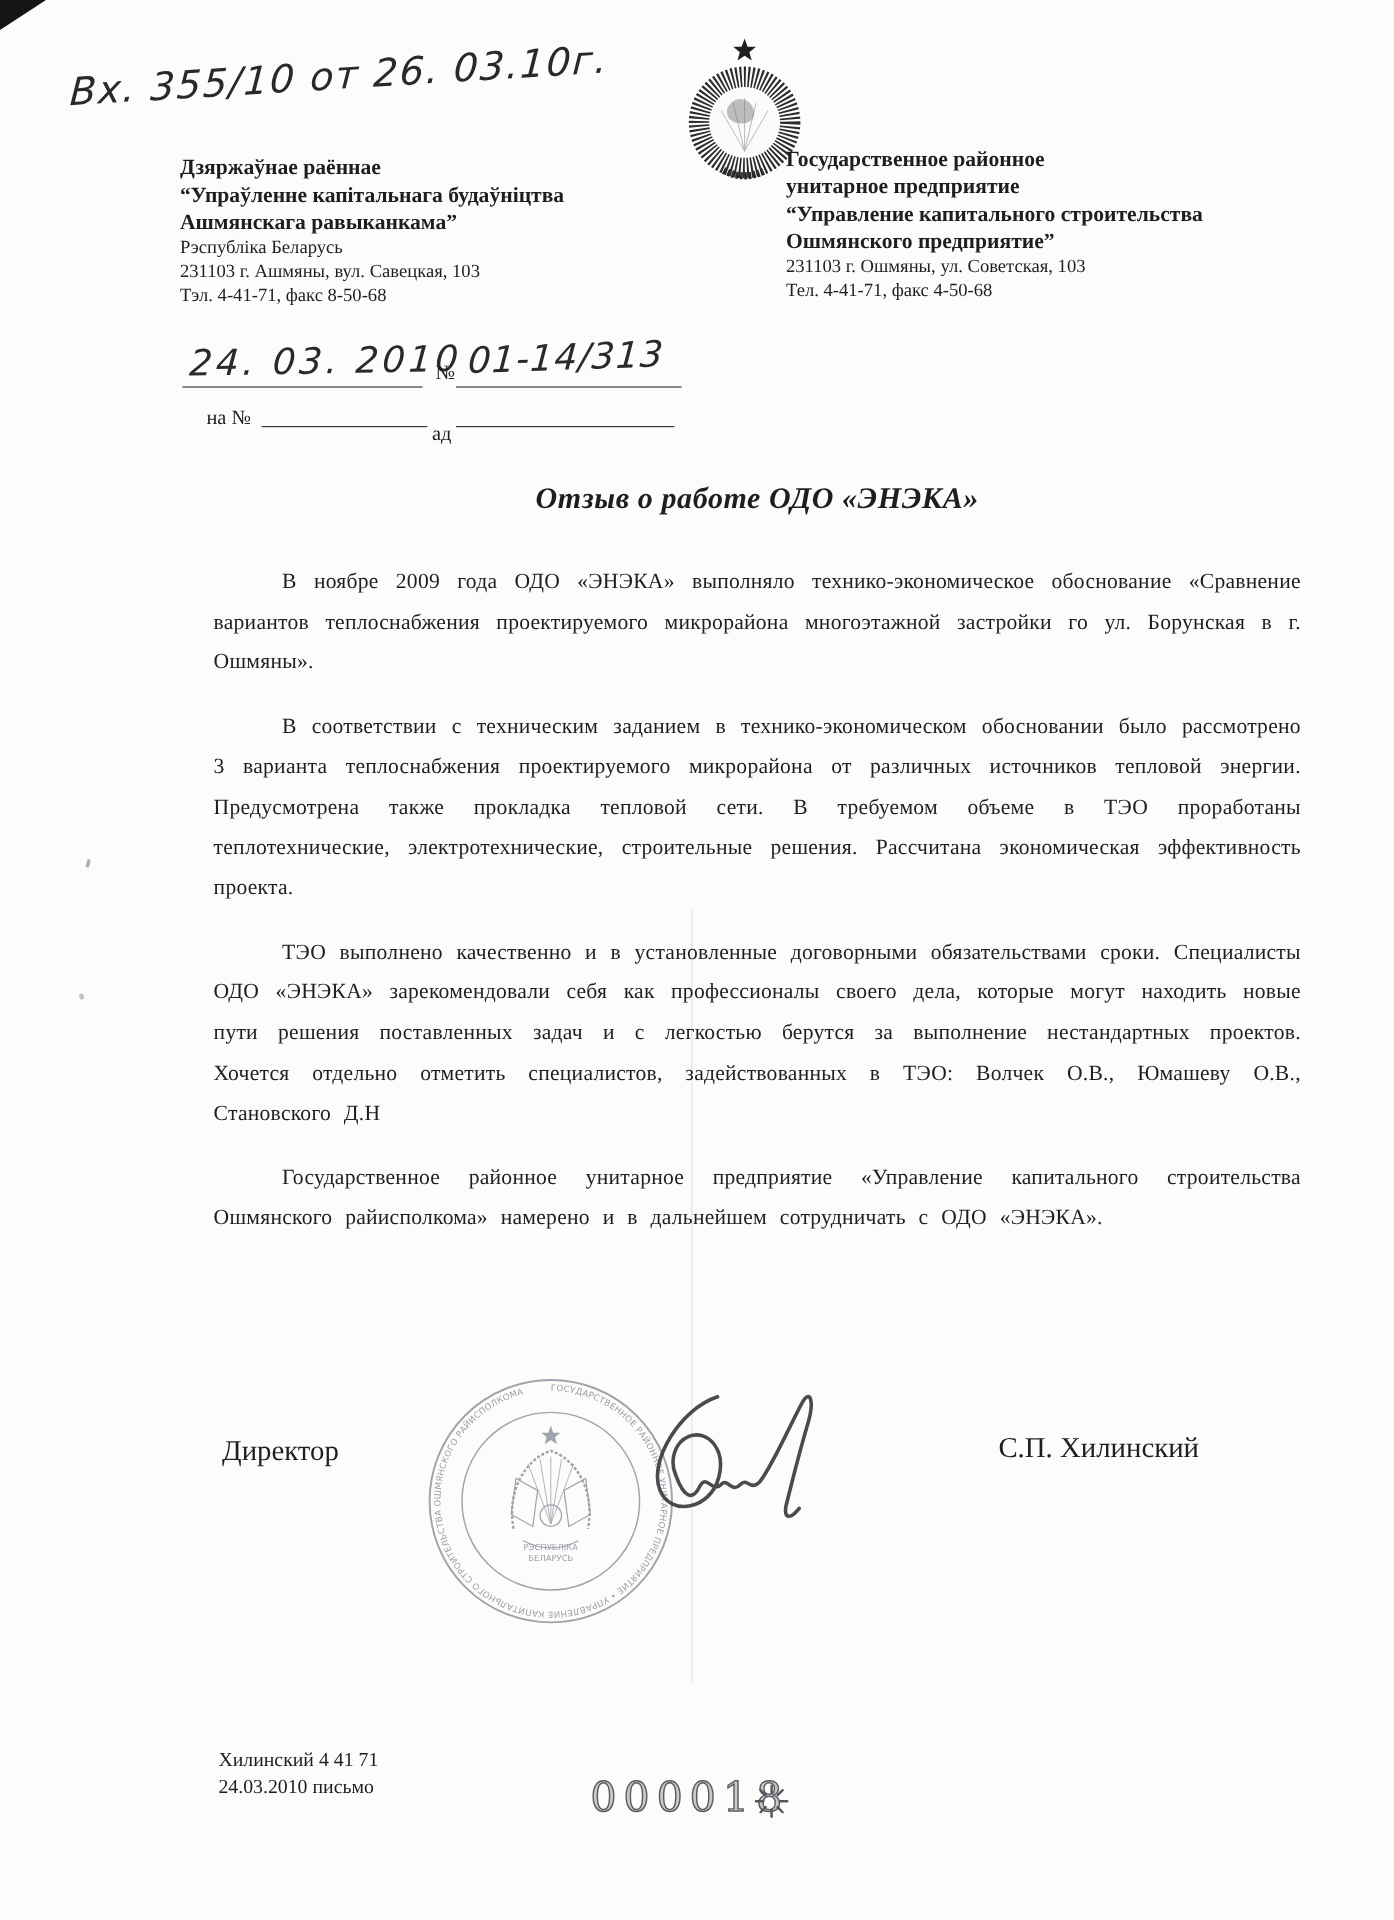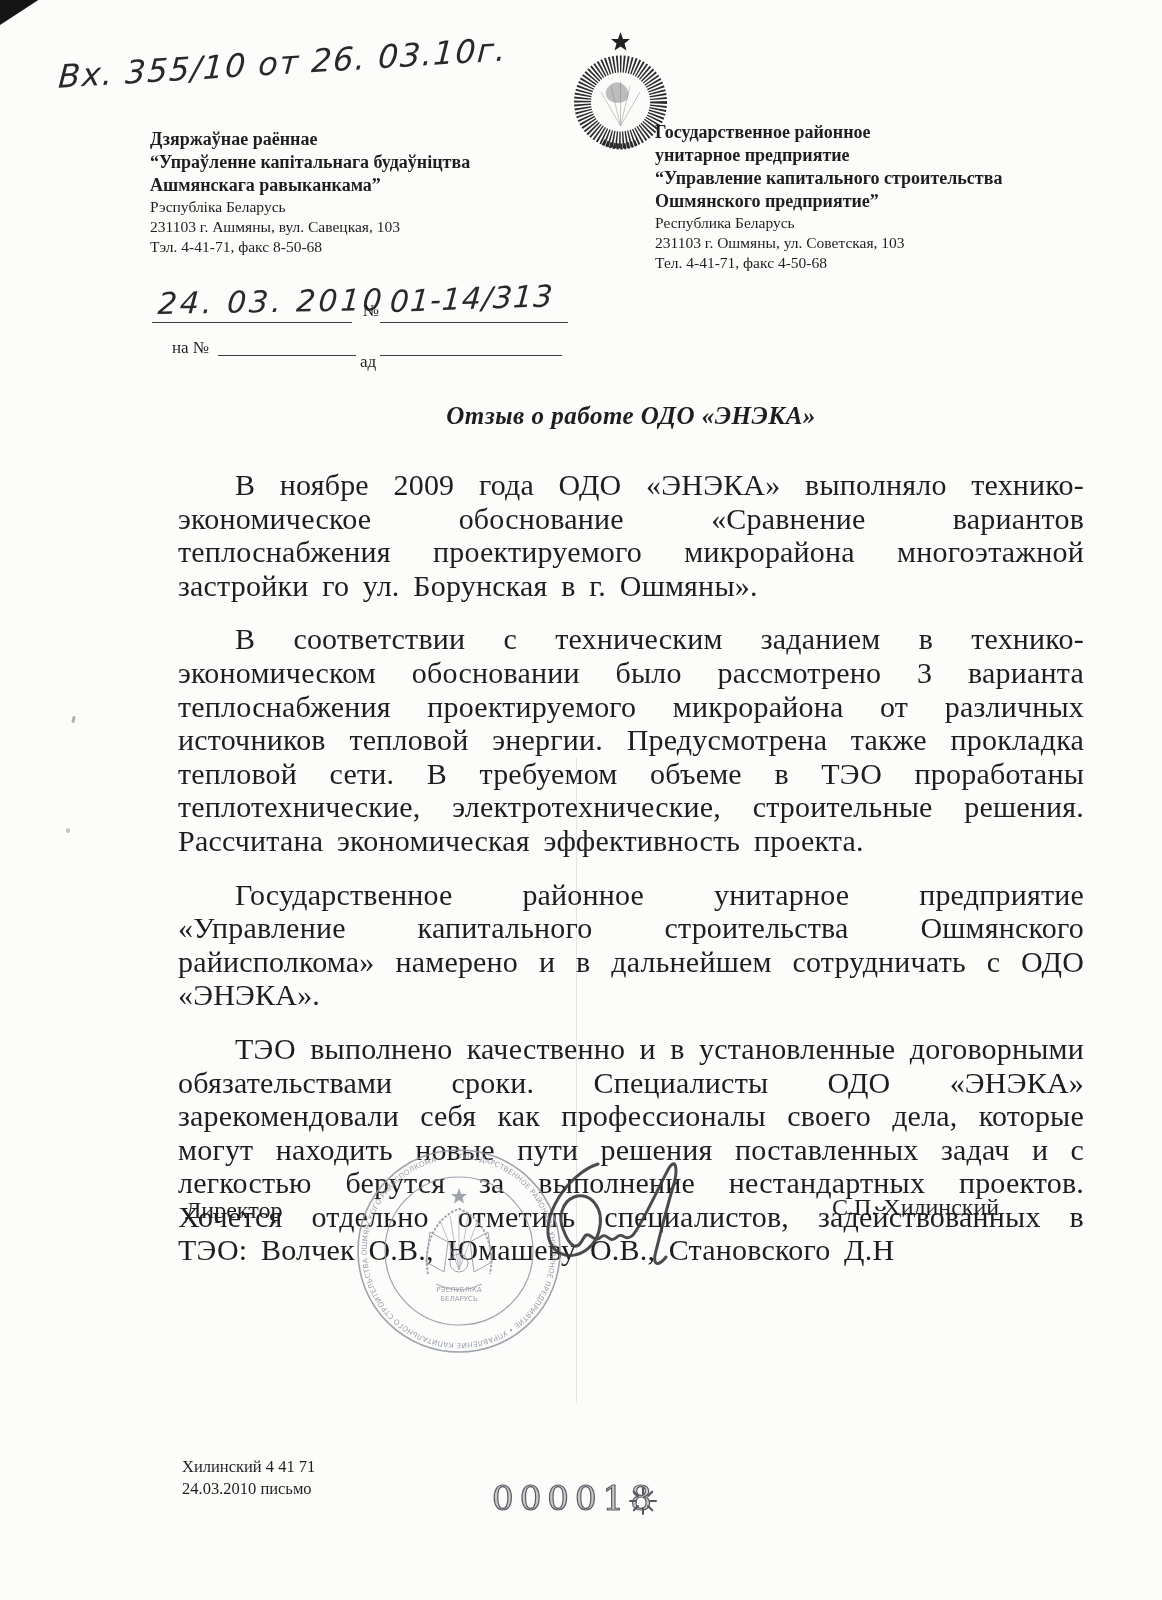--- a/index.html
+++ b/index.html
@@ -43,21 +43,21 @@
   .ul2 { left:380px; top:322px; width:188px; }
   .ul3 { left:218px; top:355px; width:138px; }
   .ul4 { left:380px; top:355px; width:182px; }
   .replyto-label { position:absolute; left:172px; top:338px; font-size:17px; }
   .from-label    { position:absolute; left:360px; top:340px; font-size:17px;margin-top:12px; }
 
   
   .title { position:absolute; left:178px; top:402px; width:906px; text-align:center;
     font-weight:bold; font-size:25px; letter-spacing:0.5px;font-style:italic; }
   .bodytext { position:absolute; left:178px; top:468px; width:906px;
-    font-size:30px; line-height:33.6px; text-align:justify;
+    font-size:18px; line-height:33.6px; text-align:justify;
     word-spacing:6px; letter-spacing:0.2px; }
   .bodytext p { margin:0 0 20px 0; text-indent:57px; }
 
   
   .sig-role { position:absolute; left:185px; top:1197px; font-size:24px; }
   .sig-name { position:absolute; left:832px; top:1194px; font-size:24px;text-align:right; }
   .stamp-svg { position:absolute; left:344px; top:1136px; opacity:0.88; }
   .signature-svg { position:absolute; left:512px; top:1136px; }
 
   
@@ -98,42 +98,41 @@
     <div class="addr">Рэспубліка Беларусь</div>
     <div class="addr">231103 г. Ашмяны, вул. Савецкая, 103</div>
     <div class="addr">Тэл. 4-41-71, факс 8-50-68</div>
   </div>
 
   <div class="lh lh-right">
     <div class="org">Государственное районное</div>
     <div class="org">унитарное предприятие</div>
     <div class="org">“Управление капитального строительства</div>
     <div class="org">Ошмянского предприятие”</div>
-    <div class="addr">Республика Беларусь</div>
     <div class="addr">231103 г. Ошмяны, ул. Советская, 103</div>
     <div class="addr">Тел. 4-41-71, факс 4-50-68</div>
   </div>
 
   <div class="date-value hw">24. 03. 2010</div>
   <div class="num-label">№</div>
   <div class="num-value hw">01-14/313</div>
   <div class="uline ul1"></div>
   <div class="uline ul2"></div>
   <div class="replyto-label">на №</div>
   <div class="from-label">ад</div>
   <div class="uline ul3"></div>
   <div class="uline ul4"></div>
 
   <div class="title">Отзыв о работе ОДО «ЭНЭКА»</div>
 
   <div class="bodytext">
     <p>В ноябре 2009 года ОДО «ЭНЭКА» выполняло технико-экономическое обоснование «Сравнение вариантов теплоснабжения проектируемого микрорайона многоэтажной застройки го ул. Борунская в г. Ошмяны».</p>
     <p>В соответствии с техническим заданием в технико-экономическом обосновании было рассмотрено 3 варианта теплоснабжения проектируемого микрорайона от различных источников тепловой энергии. Предусмотрена также прокладка тепловой сети. В требуемом объеме в ТЭО проработаны теплотехнические, электротехнические, строительные решения. Рассчитана экономическая эффективность проекта.</p>
+    <p>ТЭО выполнено качественно и в установленные договорными обязательствами сроки. Специалисты ОДО «ЭНЭКА» зарекомендовали себя как профессионалы своего дела, которые могут находить новые пути решения поставленных задач и с легкостью берутся за выполнение нестандартных проектов. Хочется отдельно отметить специалистов, задействованных в ТЭО: Волчек О.В., Юмашеву О.В., Становского Д.Н</p>
     <p>Государственное районное унитарное предприятие «Управление капитального строительства Ошмянского райисполкома» намерено и в дальнейшем сотрудничать с ОДО «ЭНЭКА».</p>
-    <p>ТЭО выполнено качественно и в установленные договорными обязательствами сроки. Специалисты ОДО «ЭНЭКА» зарекомендовали себя как профессионалы своего дела, которые могут находить новые пути решения поставленных задач и с легкостью берутся за выполнение нестандартных проектов. Хочется отдельно отметить специалистов, задействованных в ТЭО: Волчек О.В., Юмашеву О.В., Становского Д.Н</p>
   </div>
 
   <div class="fold-line"></div>
   <div class="speck speck1"></div>
   <div class="speck speck2"></div>
 
   <div class="sig-role">Директор</div>
   <div class="sig-name">С.П. Хилинский</div>
 
   <svg class="stamp-svg" width="230" height="230" viewBox="0 0 230 230">

